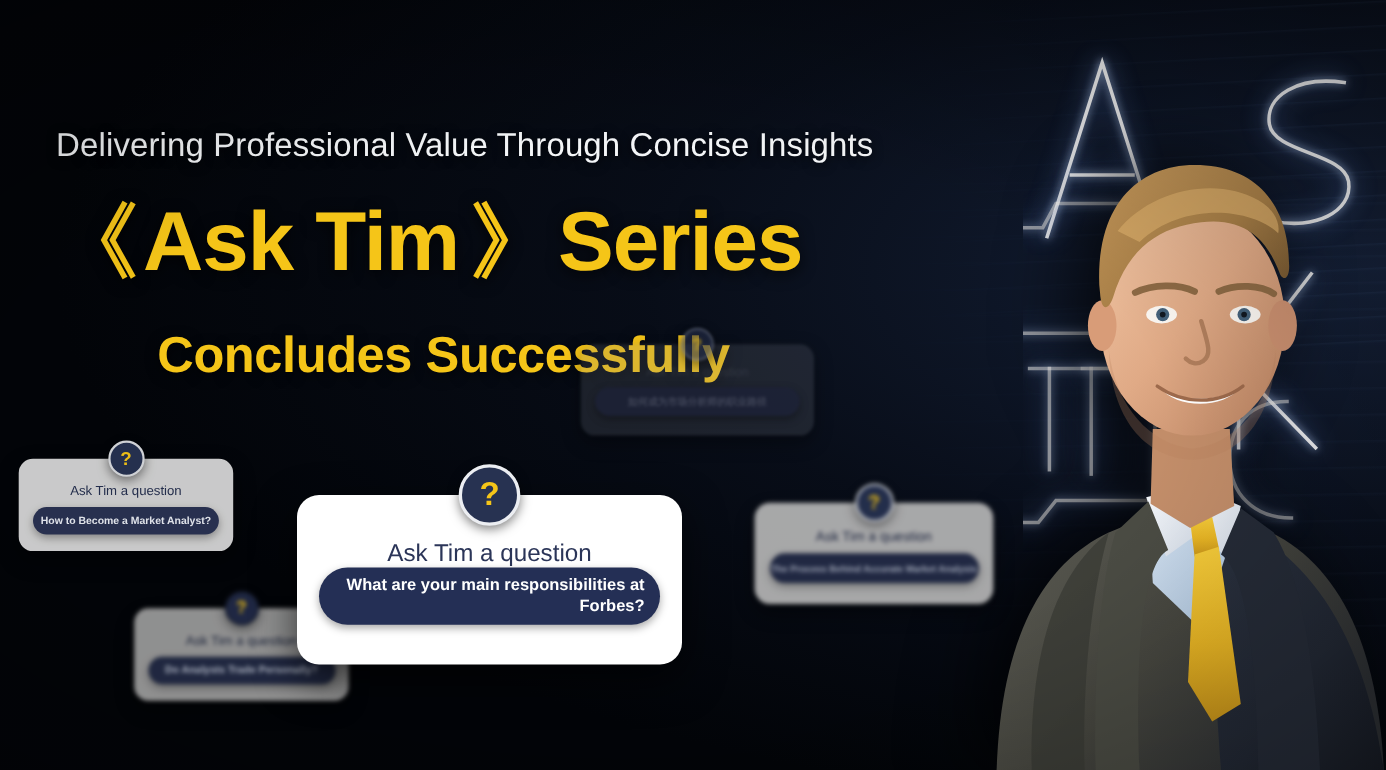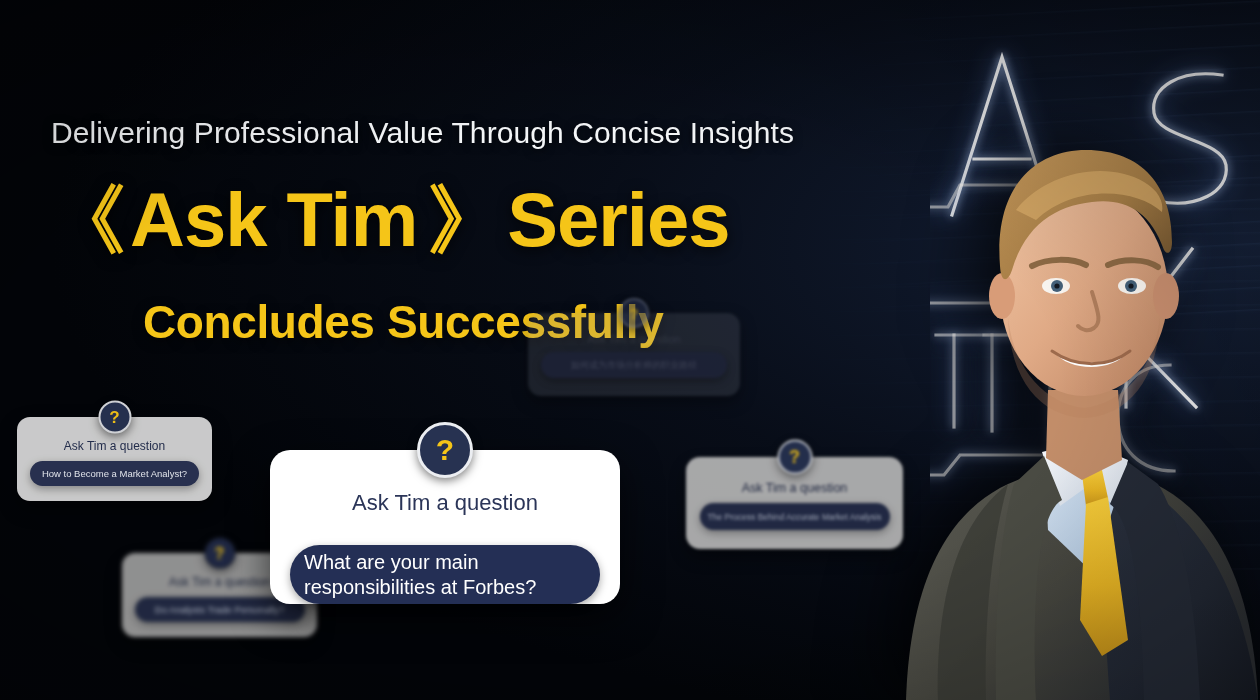--- a/index.html
+++ b/index.html
@@ -109,34 +109,34 @@
     border-radius:50%;
     background:#273251;
     border:3px solid #eceef2;
     display:flex; align-items:center; justify-content:center;
     color:#F5C518; font-weight:700;
     box-shadow:0 3px 10px rgba(0,0,0,.5);
   }
   .qtitle{ color:#2b3558; font-weight:400; text-align:left; white-space:nowrap; }
   .qchip{
     background:#242F55; color:#ffffff; border-radius:999px;
-    text-align:left; font-weight:400;
+    text-align:right; font-weight:700;
     display:flex; align-items:center; justify-content:center;
     box-shadow:0 3px 8px rgba(0,0,0,.35);
   }
 
   
   #card-main{
     left:270px; top:450px; width:350px; height:154px;
     border-radius:20px; z-index:40;
     box-shadow:0 14px 38px rgba(0,0,0,.65);
   }
   #card-main .qbadge{ width:56px; height:56px; font-size:30px; top:0px; }
   #card-main .qtitle{ margin-top:40px; font-size:22px; }
-  #card-main .qchip{ margin-top:29px; width:310px; min-height:52px; font-size:20px; line-height:1.25; padding:6px 14px; }
+  #card-main .qchip{ margin-top:0; width:310px; min-height:52px; font-size:15px; line-height:1.25; padding:6px 14px; }
 
   
   #card-left{
     left:17px; top:417px; width:195px; height:84px;
     border-radius:13px; z-index:20;
     background:#d2d2d2; opacity:.96;
     box-shadow:0 8px 20px rgba(0,0,0,.5);
     filter:blur(.35px);
   }
   #card-left .qbadge{ width:33px; height:33px; font-size:17px; border-width:2px; border-color:#d8dade; }

